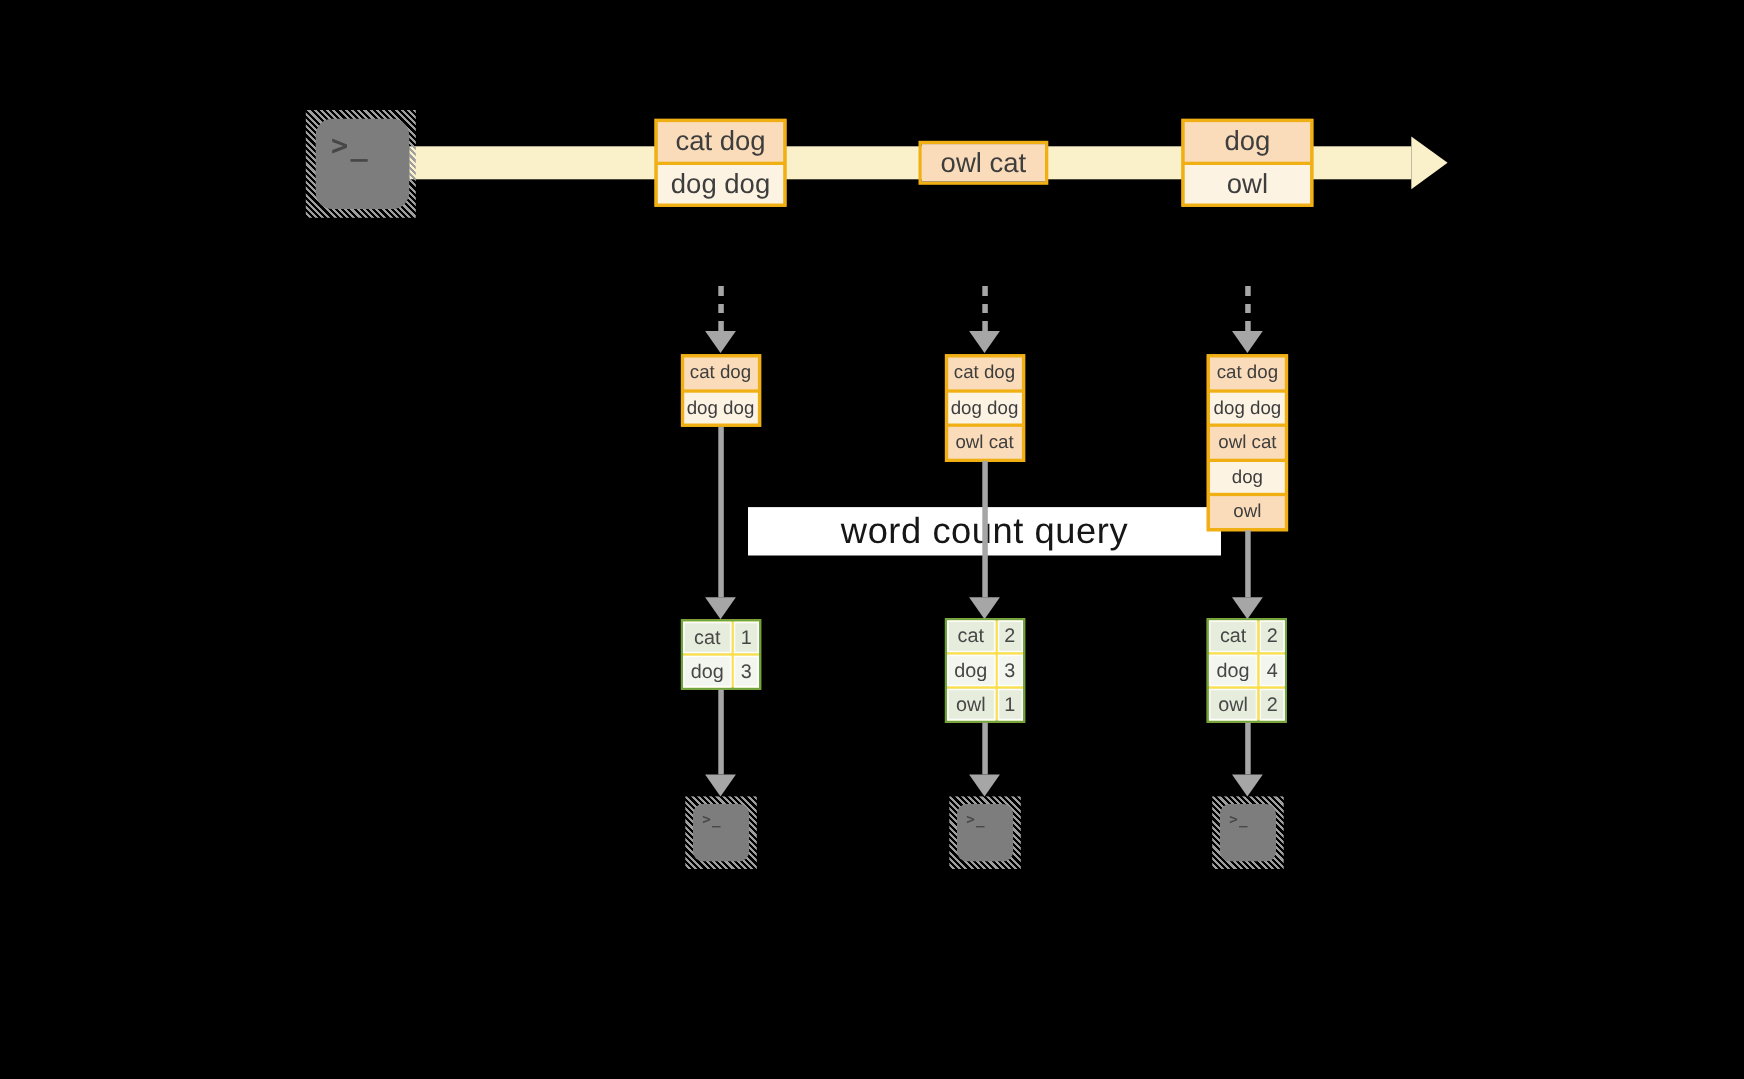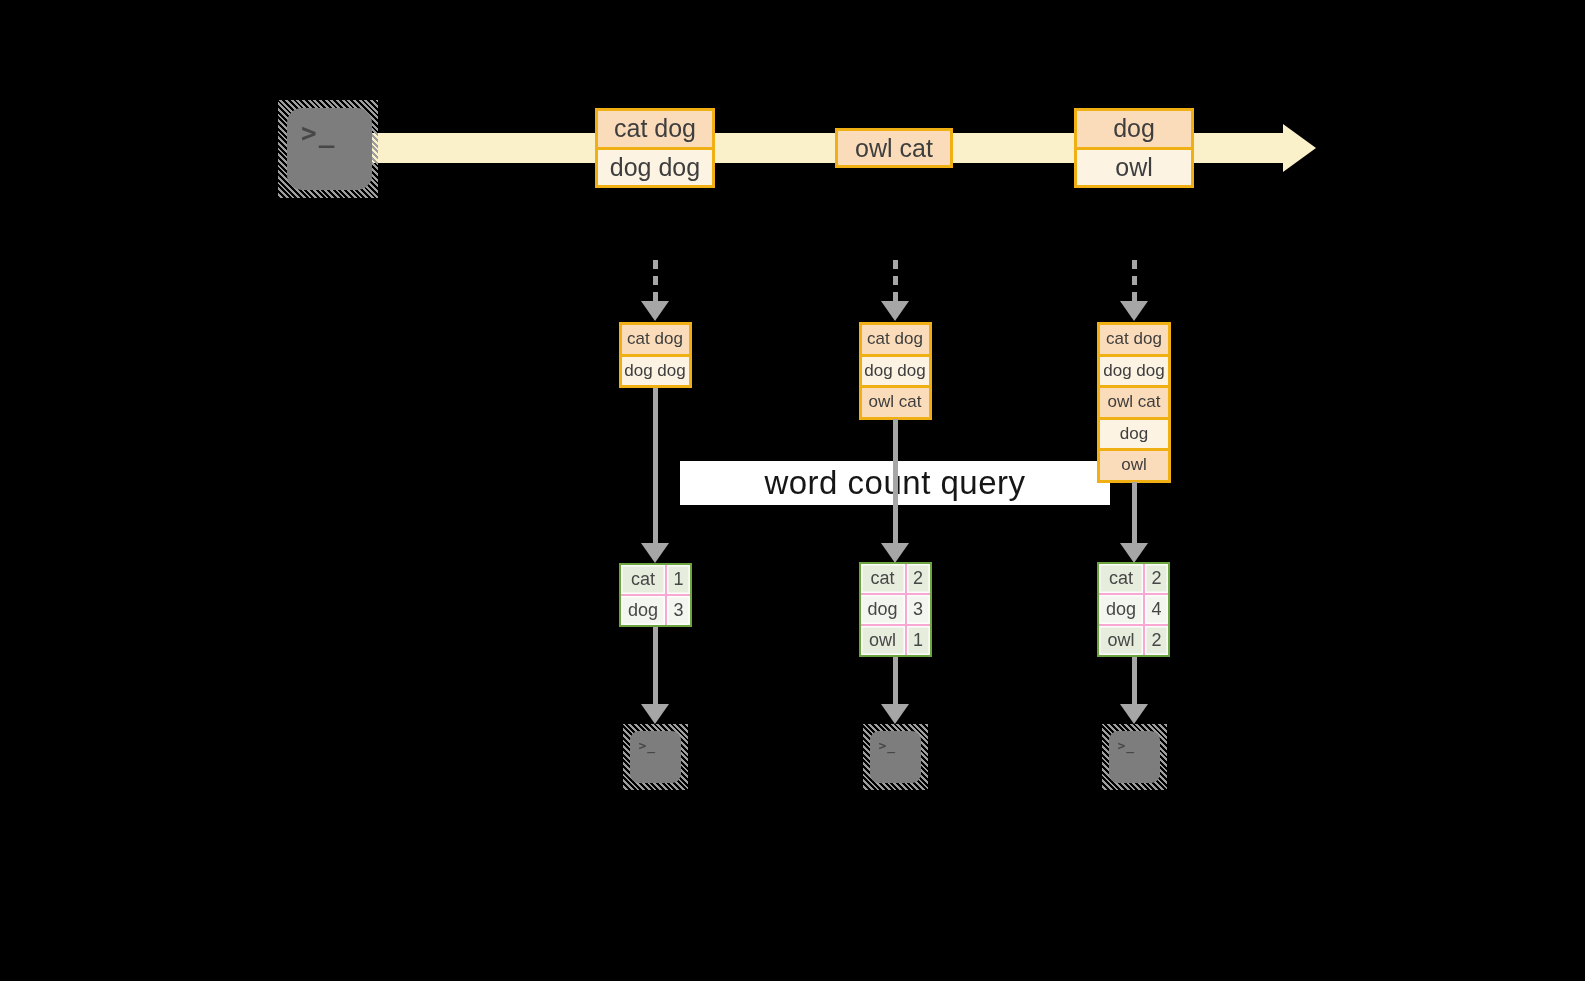--- a/index.html
+++ b/index.html
@@ -37,21 +37,21 @@
   .vdash{position:absolute;width:5px;z-index:2;
     background:repeating-linear-gradient(to bottom,#A6A6A6 0 9px,transparent 9px 16px);}
   .vline{position:absolute;width:5px;background:#A6A6A6;z-index:2;}
   .ahead{position:absolute;width:0;height:0;z-index:2;
     border-left:14px solid transparent;border-right:14px solid transparent;border-top:20px solid #A6A6A6;}
   
   .qband{position:absolute;left:680px;top:461px;width:430px;height:44px;background:#FFFFFF;z-index:0;
     display:flex;align-items:center;justify-content:center;}
   .qlabel{font-size:33px;font-weight:300;color:#161616;letter-spacing:0.5px;}
   
-  .gtable{position:absolute;z-index:1;box-sizing:border-box;background:#f9a8d4;border:2px solid #6CA43F;
+  .gtable{position:absolute;z-index:1;box-sizing:border-box;background:#fde047;border:2px solid #6CA43F;
     display:grid;grid-template-columns:44px 23px;gap:2px;}
   .gcell{height:29px;display:flex;align-items:center;justify-content:center;
     font-size:18px;color:#474747;box-shadow:inset 0 0 0 1.5px rgba(255,255,255,0.85);}
   .gtable .gcell:nth-child(4n+1),.gtable .gcell:nth-child(4n+2){background:#E6EDDD;}
   .gtable .gcell:nth-child(4n+3),.gtable .gcell:nth-child(4n+4){background:#F3F6EE;}
 </style>
 </head>
 <body>
 
 <div id="stage">

